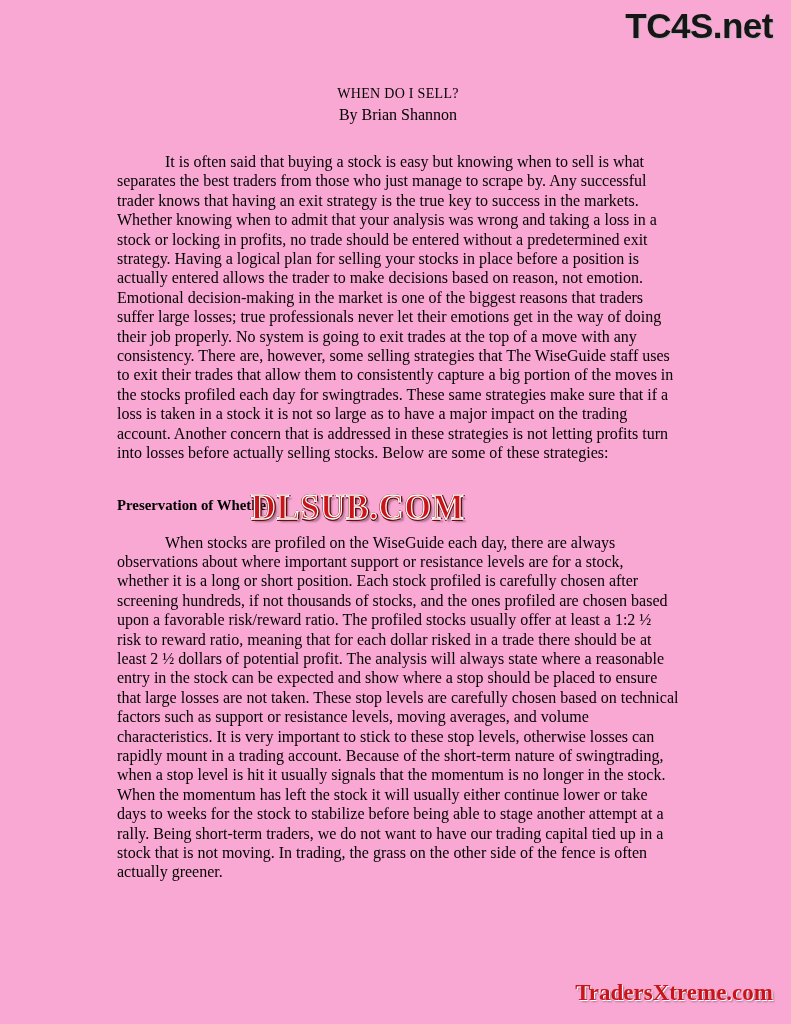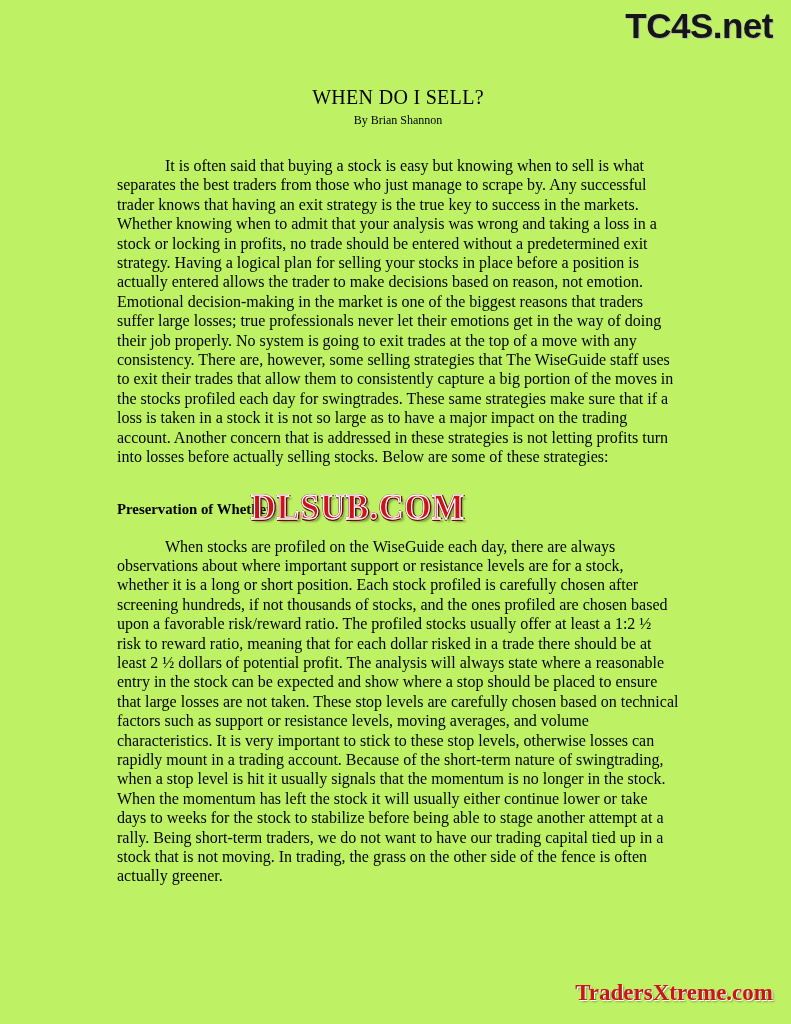--- a/index.html
+++ b/index.html
@@ -14,21 +14,21 @@
     font-family: "Liberation Serif", serif;
     color: #000000;
     overflow: hidden;
   }
 
   .page {
     position: absolute;
     left: 0; top: 0;
     width: 791px;
     height: 1024px;
-    background: #bef264;
+    background: #f9a8d4;
   }
 
   
   .wm-top {
     position: absolute;
     right: 18px;
     top: 6px;
     font-family: "Liberation Sans", sans-serif;
     font-weight: bold;
     font-size: 35px;
@@ -41,28 +41,28 @@
   
   .doc {
     position: absolute;
     left: 117px;
     top: 86px;
     width: 562px;
   }
 
   .doc-title {
     text-align: center;
-    font-size: 20px;
+    font-size: 14px;
     letter-spacing: 0.3px;
     margin: 0 0 4px 0;
     font-weight: normal;
   }
   .doc-byline {
     text-align: center;
-    font-size: 12px;
+    font-size: 16px;
     margin: 0 0 28px 0;
   }
 
   p.body-par {
     font-size: 16px;
     line-height: 19.4px;
     margin: 0 0 0 0;
     text-align: left;
     text-indent: 48px;
   }

